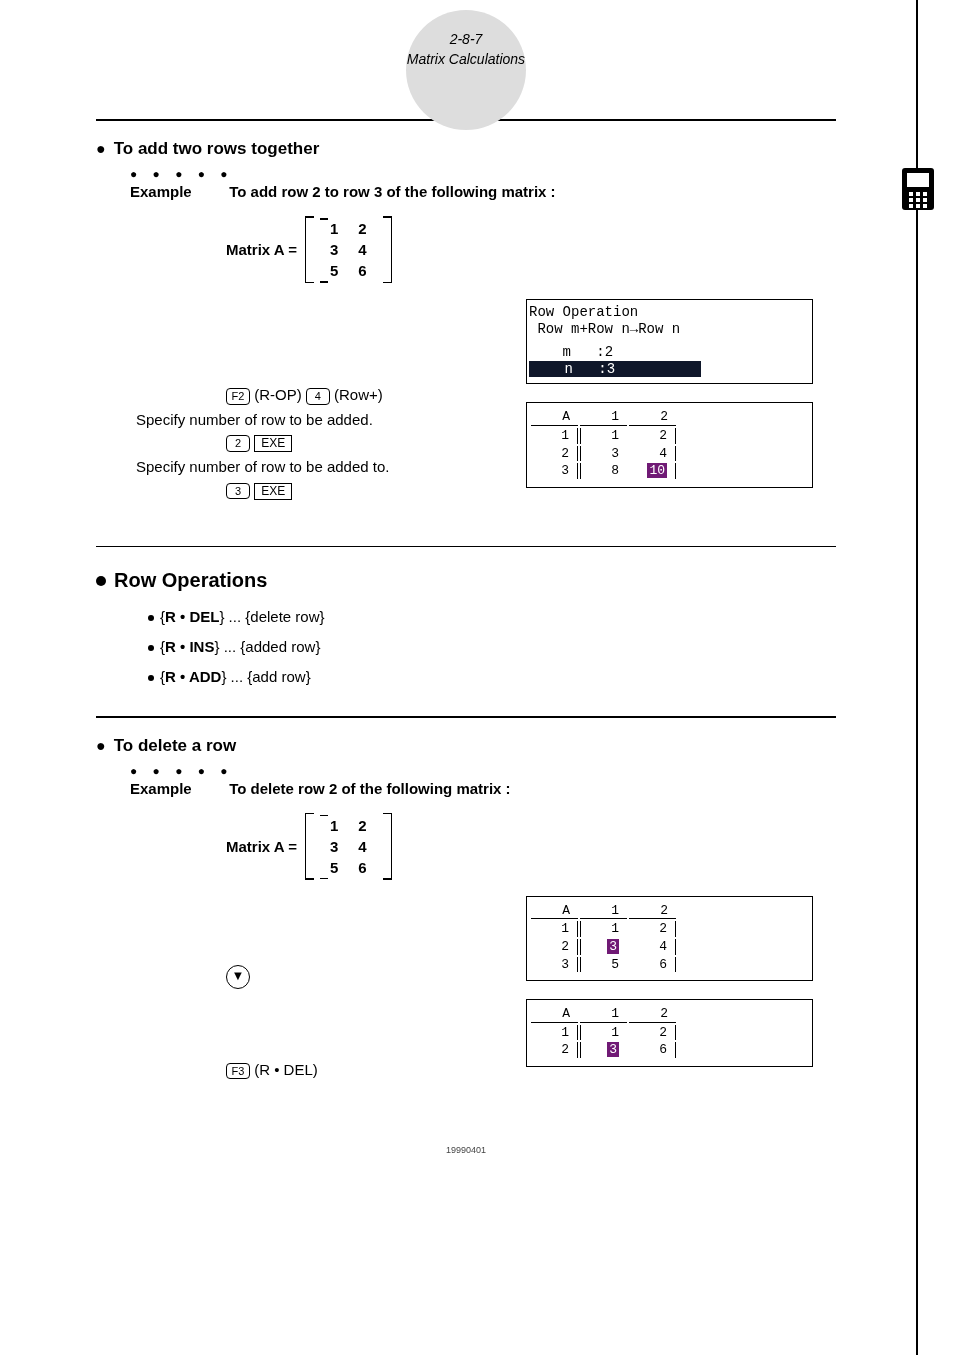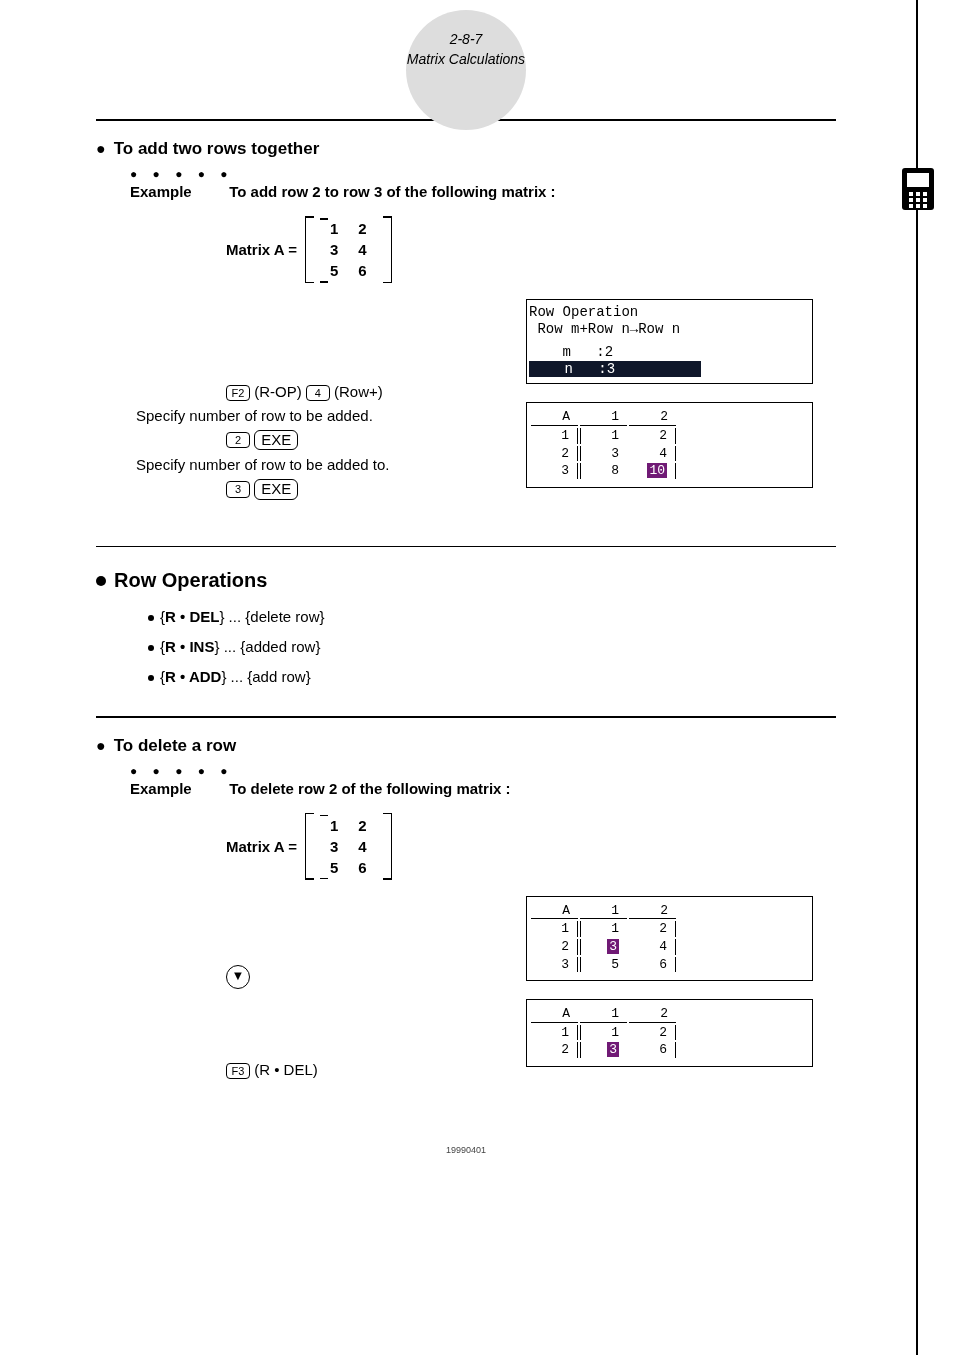--- a/index.html
+++ b/index.html
@@ -150,23 +150,23 @@
     font-size: 11px;
     font-family: Arial, sans-serif;
     padding: 1px 4px;
     min-width: 14px;
     text-align: center;
     vertical-align: middle;
     line-height: 1.1;
     background: #fff;
   }
   .key-wide {
-    border-radius: 6px;
+    border-radius: 0;
     padding: 1px 6px;
-    font-size: 15px;
+    font-size: 12px;
   }
   .key-down {
     border-radius: 50%;
     width: 22px;
     height: 22px;
     line-height: 20px;
     padding: 0;
     font-size: 13px;
     position: relative;
   }

